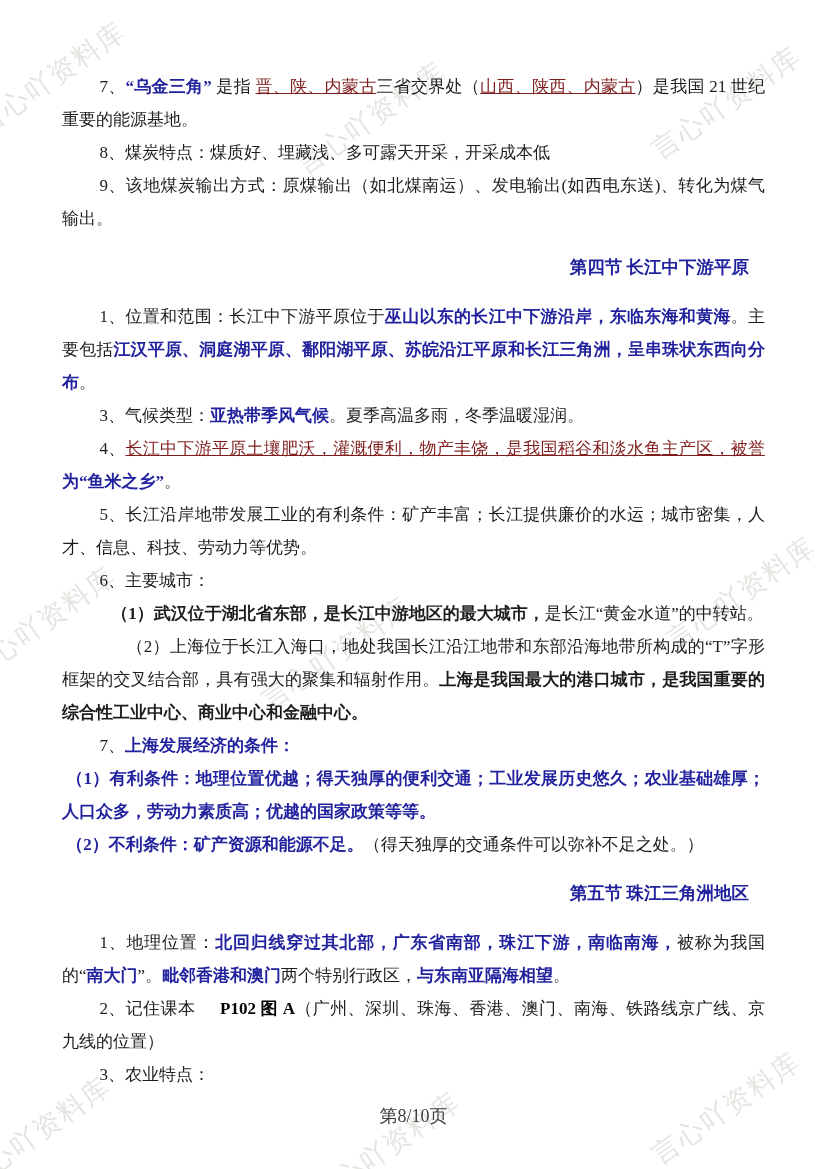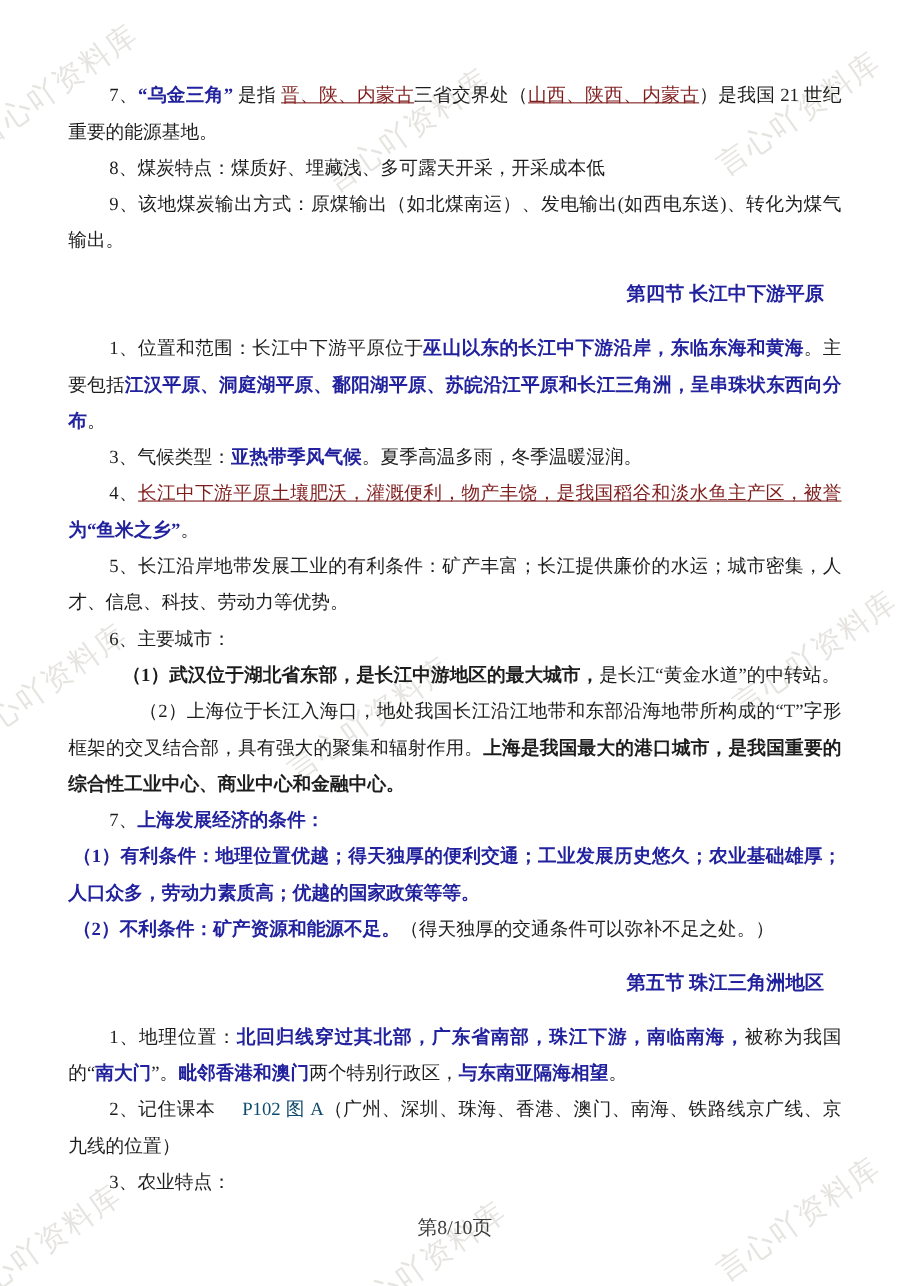--- a/index.html
+++ b/index.html
@@ -43,21 +43,21 @@
     text-indent:0;
     font-weight:bold;
     color:#22229e;
     font-size:17.5px;
   }
   .k{color:#1d1d1d;}
   .kb{color:#1d1d1d;font-weight:bold;}
   .bb{color:#22229e;font-weight:bold;}
   .bu{color:#7f1d1d;text-decoration:underline;}
   .bbu{color:#22229e;font-weight:bold;}
-  .bB{color:#0c4a6e;font-weight:normal;margin-left:20px;}
+  .bB{color:#000000;font-weight:bold;margin-left:20px;}
   .footer{
     position:absolute;
     left:0;right:0;top:1104px;
     z-index:1;
     text-align:center;
     font-size:18px;
     color:#3c3c3c;
   }
 </style>
 </head>

